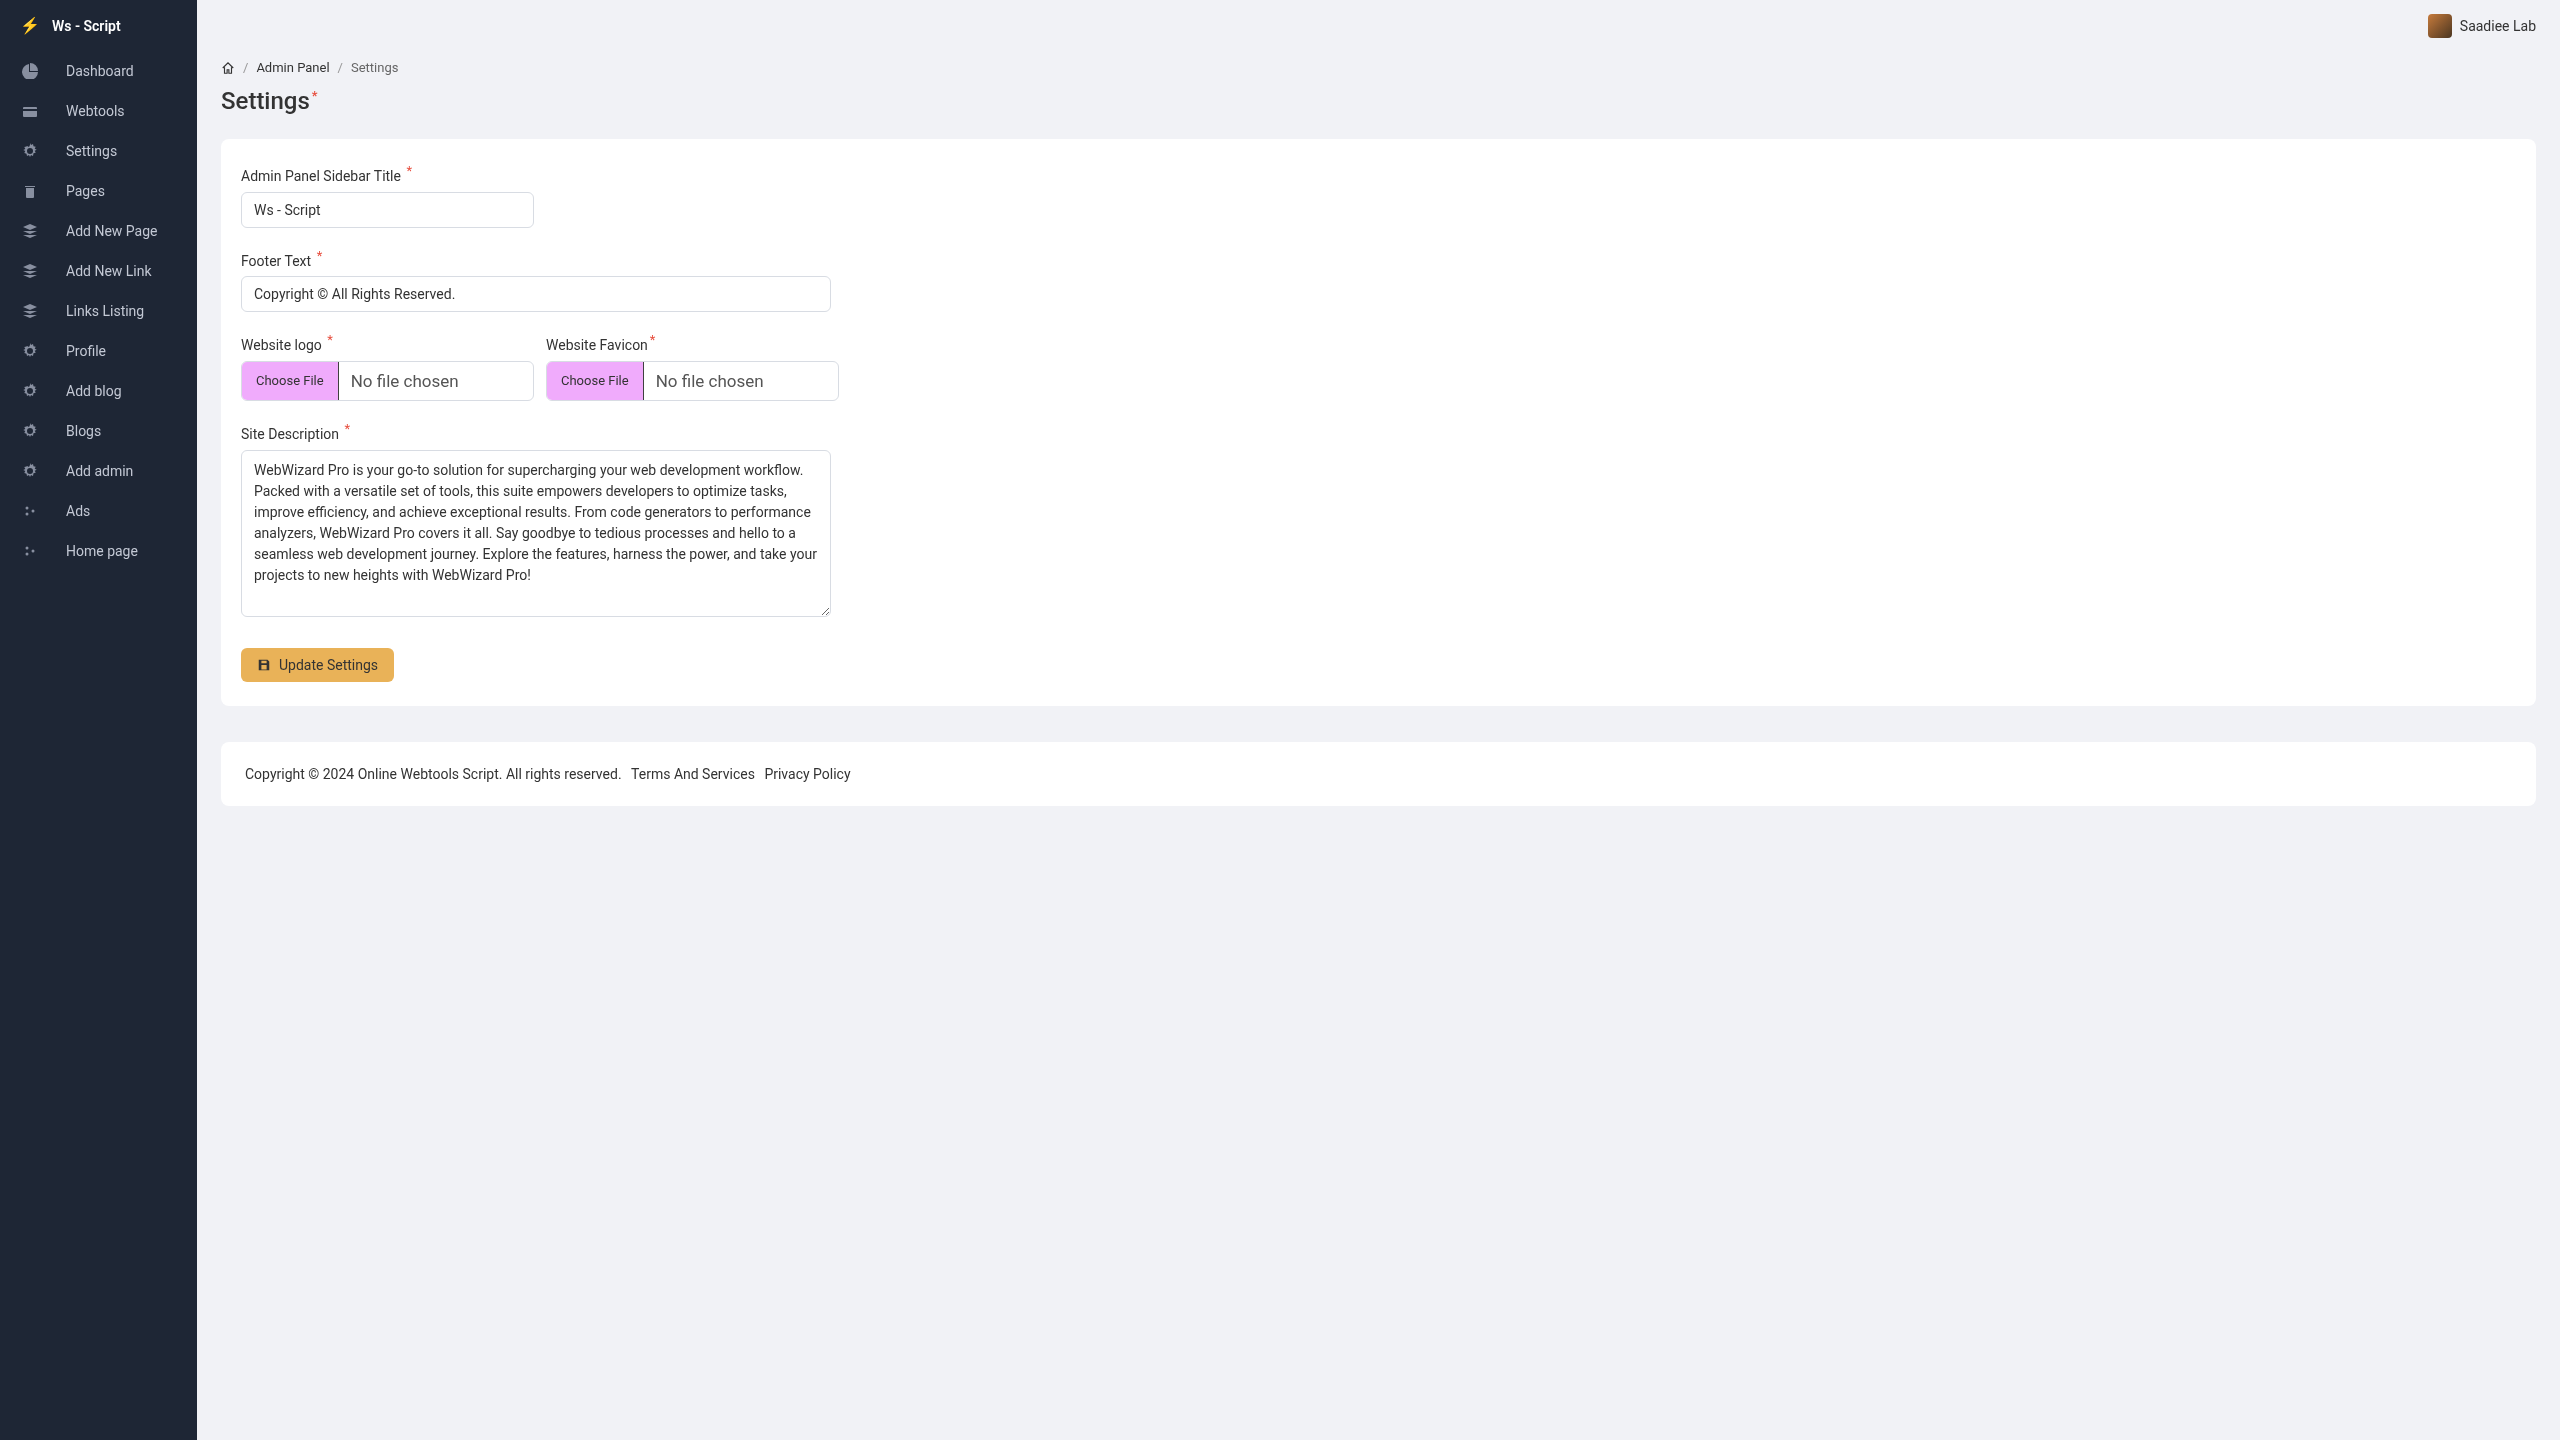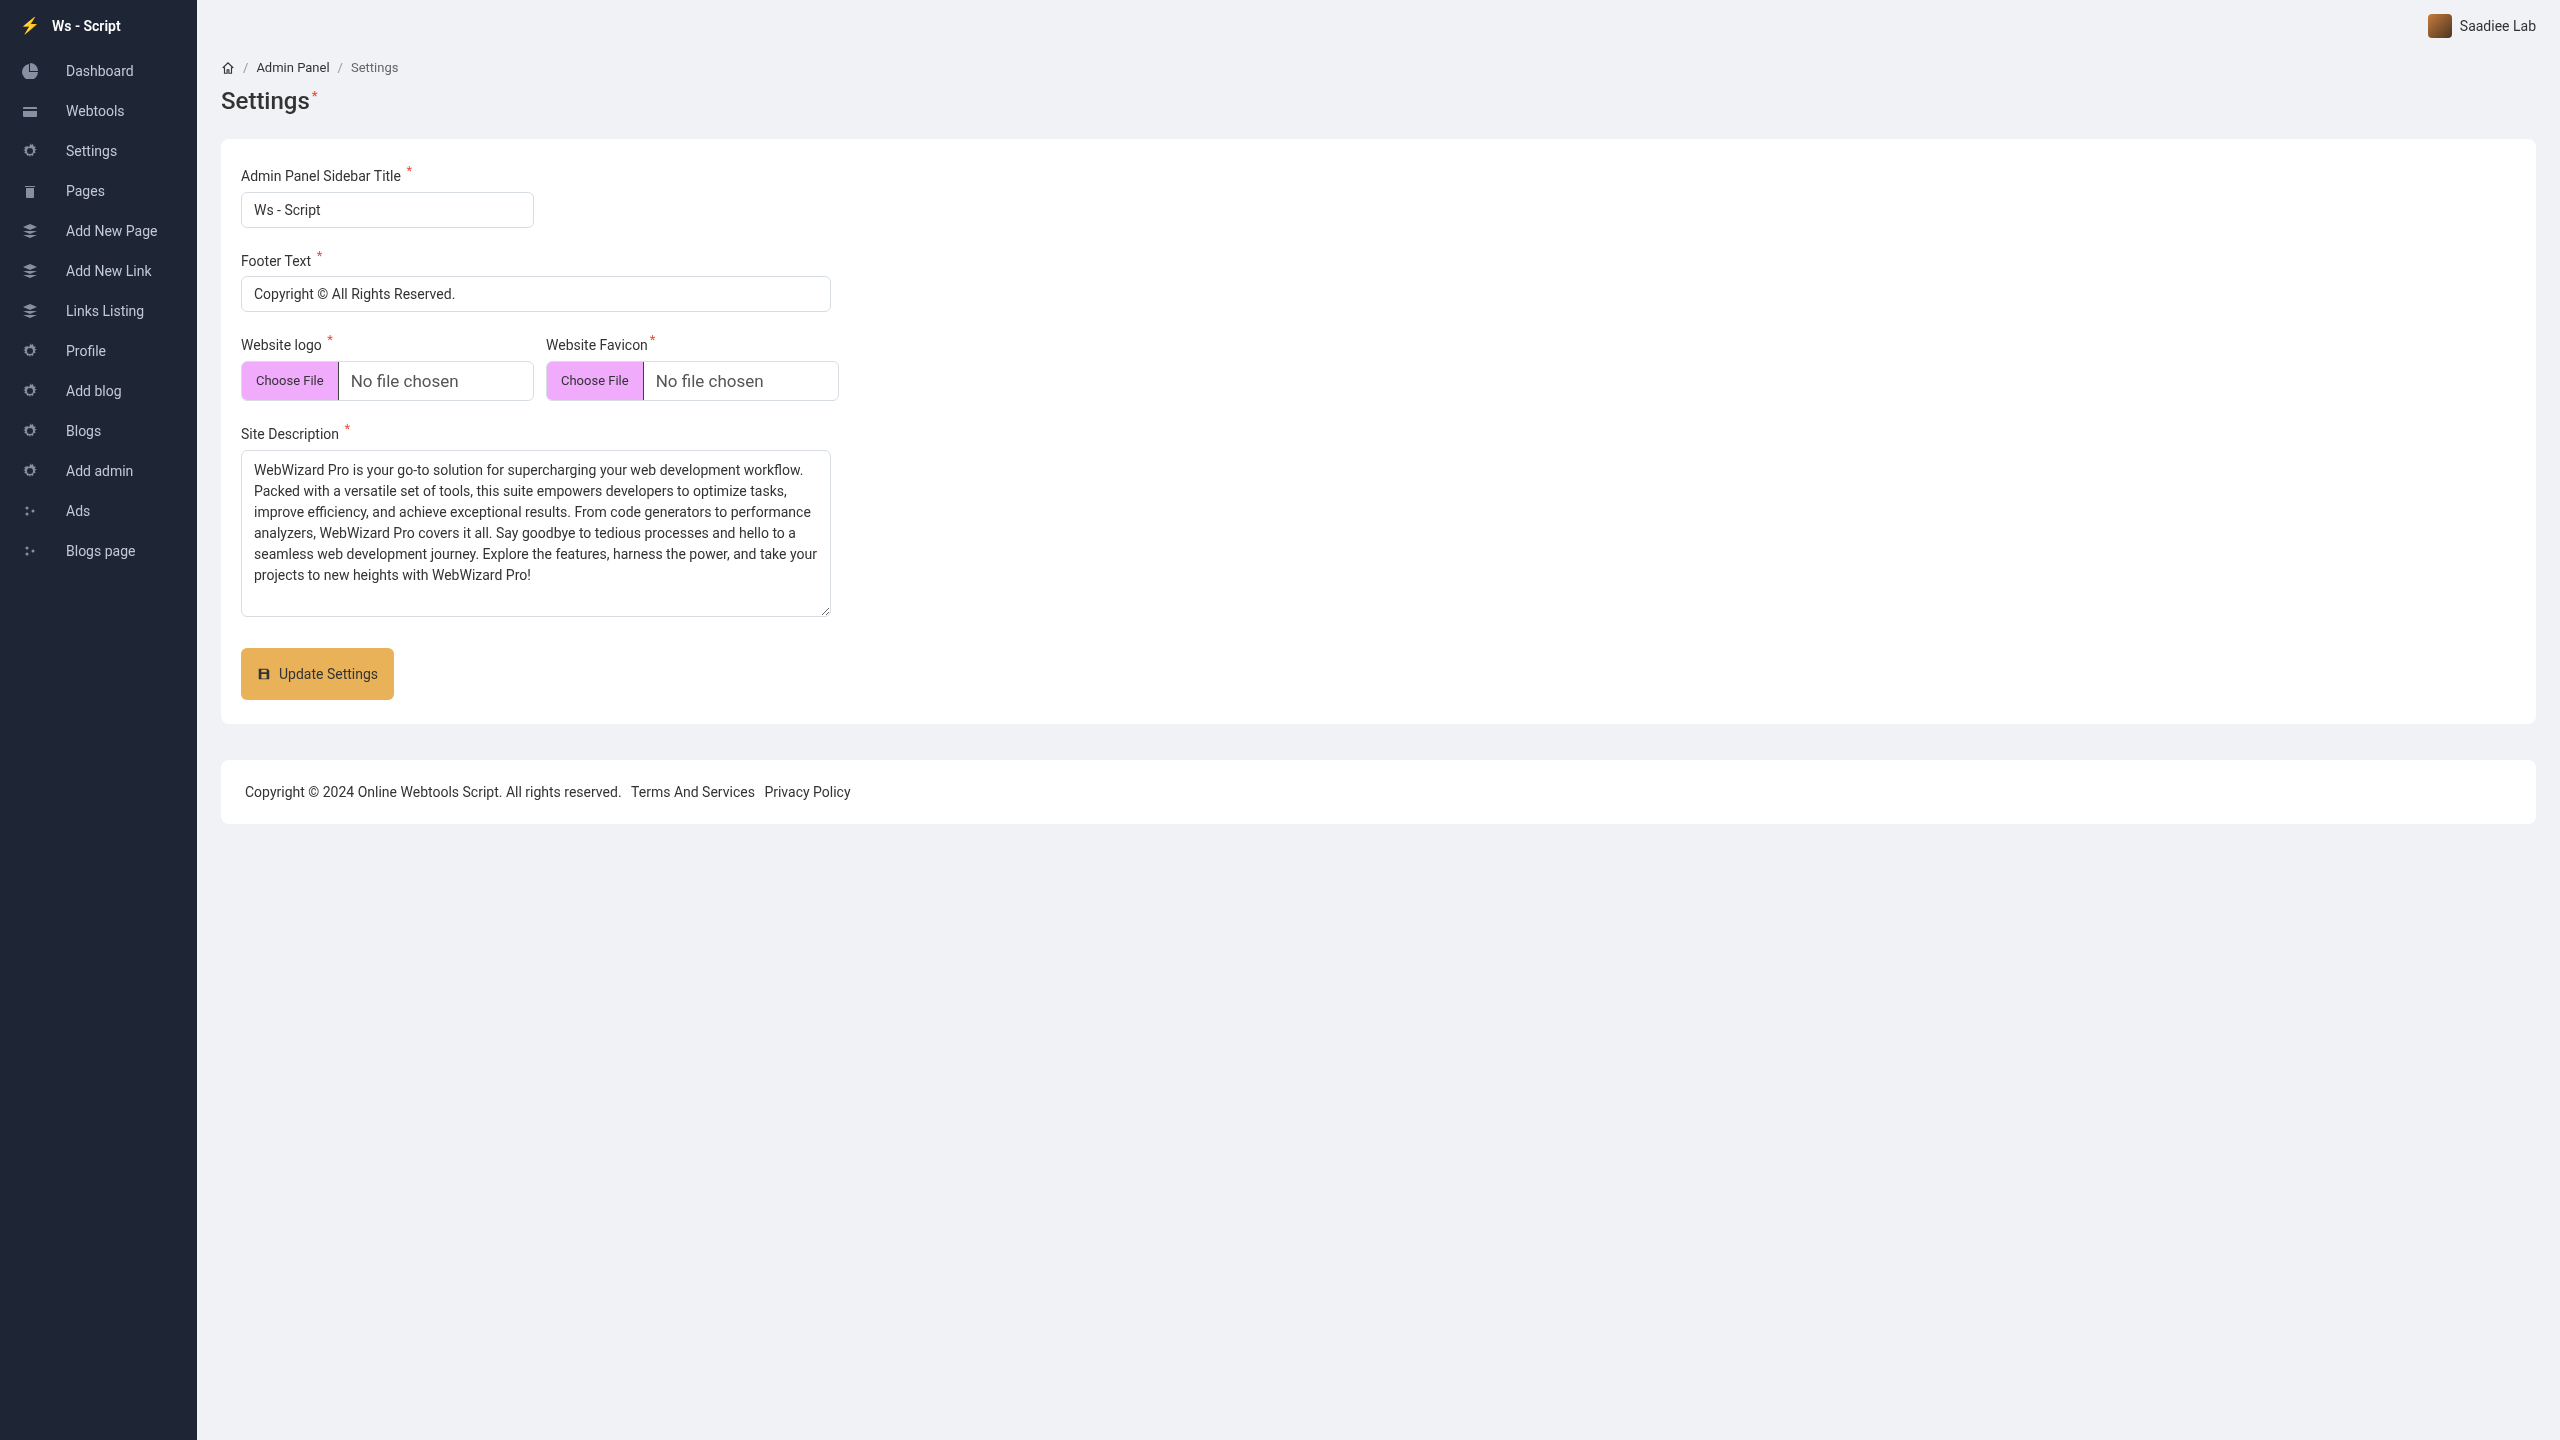--- a/index.html
+++ b/index.html
@@ -26,21 +26,21 @@
 .form-group{flex:1}
 .form-group.full{flex:0 0 590px}
 .form-label{display:block;margin-bottom:8px;color:#333;font-size:14px}
 .form-input{width:100%;padding:9px 12px;border:1px solid #d8dce3;border-radius:6px;font-size:14px;color:#333;background:#fff}
 .file-row{display:flex;gap:12px;margin-bottom:20px}
 .file-group{flex:0 0 293px}
 .file-input-wrap{display:flex;border:1px solid #d8dce3;border-radius:6px;overflow:hidden}
 .file-btn{padding:9px 14px;background:#f0abfc;border:none;border-right:1px solid #404040;font-size:13px;color:#333;cursor:pointer}
 .file-text{padding:9px 12px;font-size:17px;color:#555;flex:1}
 textarea.form-input{resize:vertical;min-height:140px;line-height:1.5}
-.btn-update{display:inline-flex;align-items:center;gap:8px;background:#e9b258;color:#333;border:none;border-radius:6px;padding:18px 16px;font-size:14px;cursor:pointer;margin-top:8px}
+.btn-update{display:inline-flex;align-items:center;gap:8px;background:#e9b258;color:#333;border:none;border-radius:6px;padding:9px 16px;font-size:14px;cursor:pointer;margin-top:8px}
 .save-ic{width:14px;height:14px}
 .footer-card{background:#fff;border-radius:8px;padding:24px;margin-top:36px;text-align:left;font-size:14px;color:#333}
 .footer-card a{color:#333;text-decoration:none;margin-left:6px}
 svg{display:block}
 </style>
 </head>
 <body>
 
 <aside class="sidebar">
   <div class="sidebar-logo">
@@ -148,21 +148,21 @@
       <span>Ads</span>
     </li>
     <li>
       <span class="icon">
           <svg viewBox="0 0 16 16" width="16" height="16" fill="currentColor">
             <circle cx="5" cy="5" r="1.5"></circle>
             <circle cx="11" cy="8" r="1.5"></circle>
             <circle cx="5" cy="11" r="1.5"></circle>
           </svg>
         </span>
-      <span>Blogs page</span>
+      <span>Home page</span>
     </li>
   </ul>
 </aside>
 
 <div class="main">
   <div class="topbar">
     <div class="topbar-user">
       <span class="avatar"></span>
       <span>Saadiee Lab</span>
     </div>

